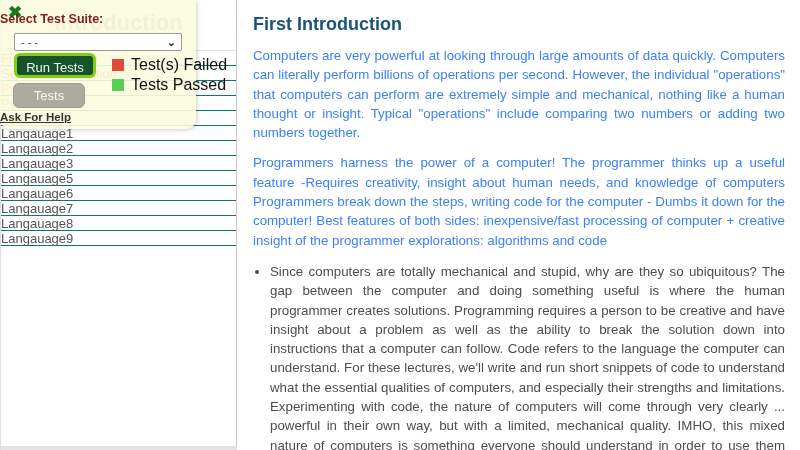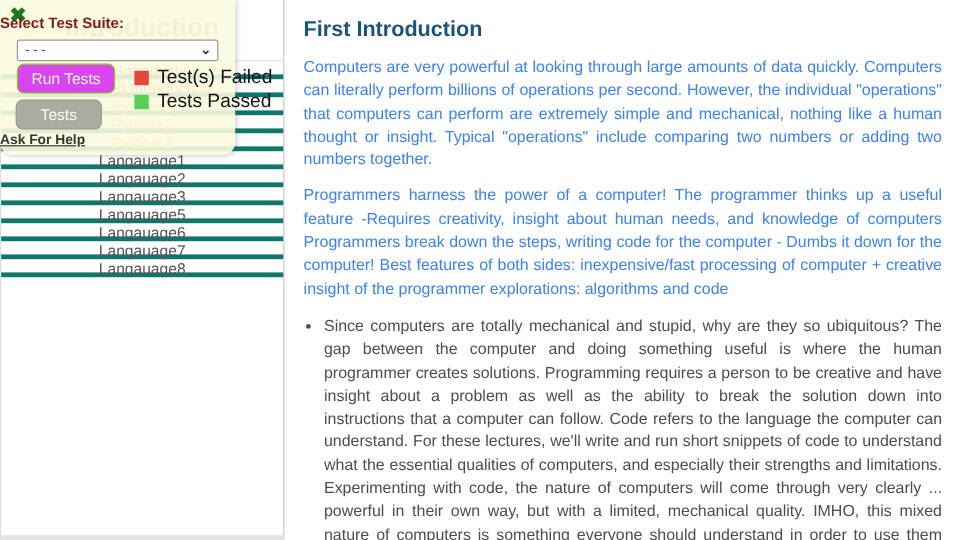--- a/index.html
+++ b/index.html
@@ -16,22 +16,22 @@
   }
   .sidebar-heading {
     margin:10px 0 0; text-align:center;
     font-size:22px; font-weight:bold; color:#96968a; line-height:26px;
   }
   .lesson-list {
     list-style:none; margin:14px 0 0; padding:0;
     border-top:1px solid #e2e2e2;
   }
   .lesson-list li {
-    height:15px; line-height:15px; border-bottom:4px solid #0f766e;
-    text-align:center; font-size:13px; color:#555; cursor:pointer;
+    height:15px; line-height:15px; border-bottom:1px solid #0f766e;
+    text-align:left; font-size:13px; color:#555; cursor:pointer;
   }
   .lesson-list li.st-failed { color:#cd4638; }
   .lesson-list li.st-exec   { color:#ef9426; }
   .sidebar-bottom-strip {
     position:absolute; left:0; bottom:0; width:236px; height:4px; background:#e3e3e3;
   }
 
   
   .panel {
     position:absolute; left:0; top:0; width:196px; height:129px; z-index:5;
@@ -54,21 +54,21 @@
   }
   .suite-caret {
     position:absolute; right:5px; top:0px; font-size:11px; font-weight:bold; color:#333;
   }
   .btn {
     position:absolute; text-align:center; border-radius:6px;
     font-size:13px; line-height:23px; cursor:pointer;
   }
   .btn-run {
     left:14px; top:53px; width:82px; height:25px;
-    background:#d946ef; border:1px solid #84cc16; color:#f4f4ec;
+    background:#14532d; border:3px solid #84cc16; color:#f4f4ec;
   }
   .btn-tests {
     left:13px; top:83px; width:72px; height:25px;
     background:#abab9f; border:1px solid #9a9a90; color:#fbfbf6;
   }
   .legend { position:absolute; left:112px; top:55px; }
   .legend-row { display:flex; align-items:center; height:20px; }
   .legend-swatch { width:12px; height:12px; margin-right:7px; flex:0 0 12px; }
   .legend-label { font-size:16px; color:#111; white-space:nowrap; }
   .help-link {
@@ -106,20 +106,21 @@
     <li class="st-exec">Python 1</li>
     <li class="st-exec">Python 2</li>
     <li class="st-exec">Python 3</li>
     <li>Langauage1</li>
     <li>Langauage2</li>
     <li>Langauage3</li>
     <li>Langauage5</li>
     <li>Langauage6</li>
     <li>Langauage7</li>
     <li>Langauage8</li>
+    <li>Langauage9</li>
   </ul>
   <div class="sidebar-bottom-strip"></div>
 </div>
 
 <div class="panel">
   <span class="close-x">✖</span>
   <div class="panel-title">Select Test Suite:</div>
 
   <div class="suite-select">
     <span>- - -</span>

